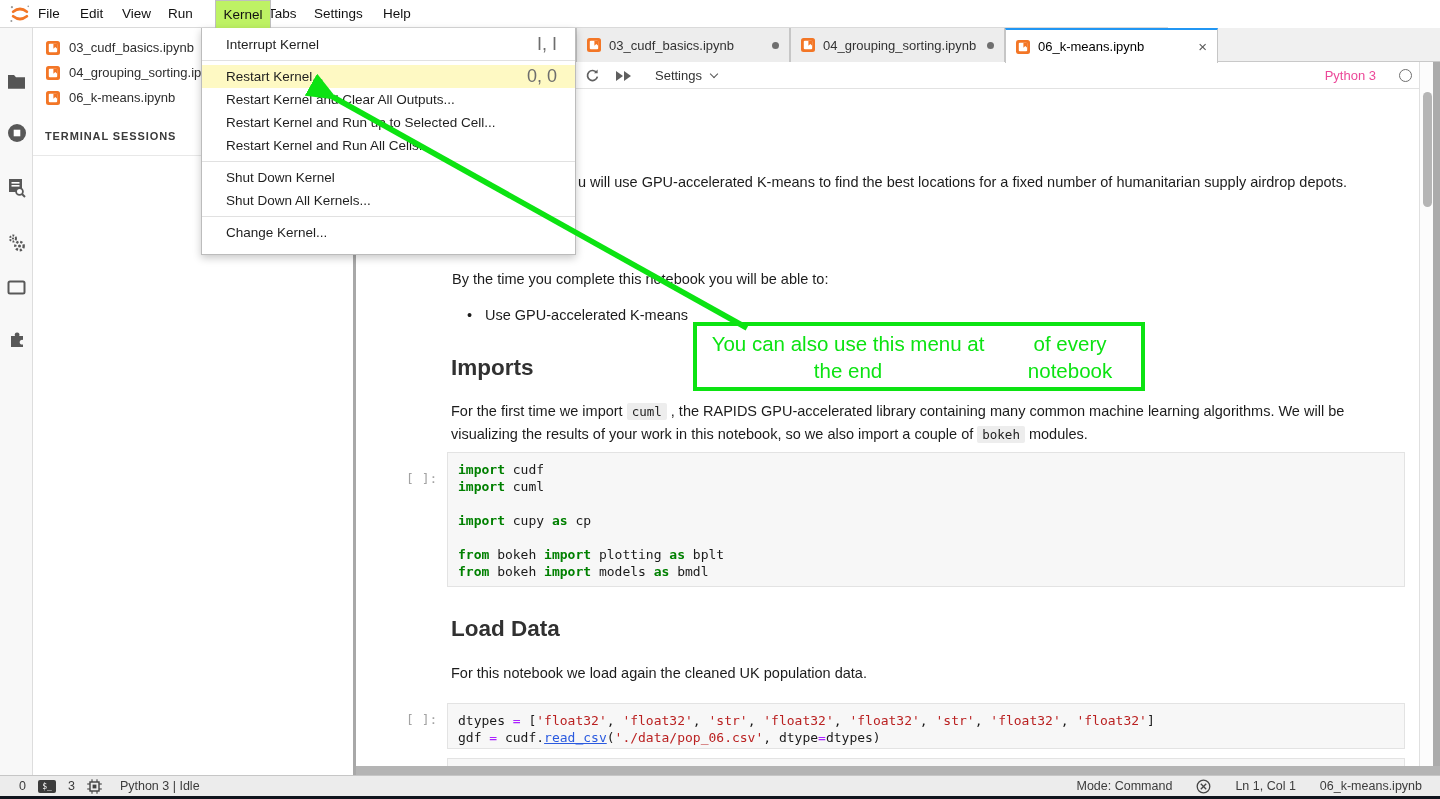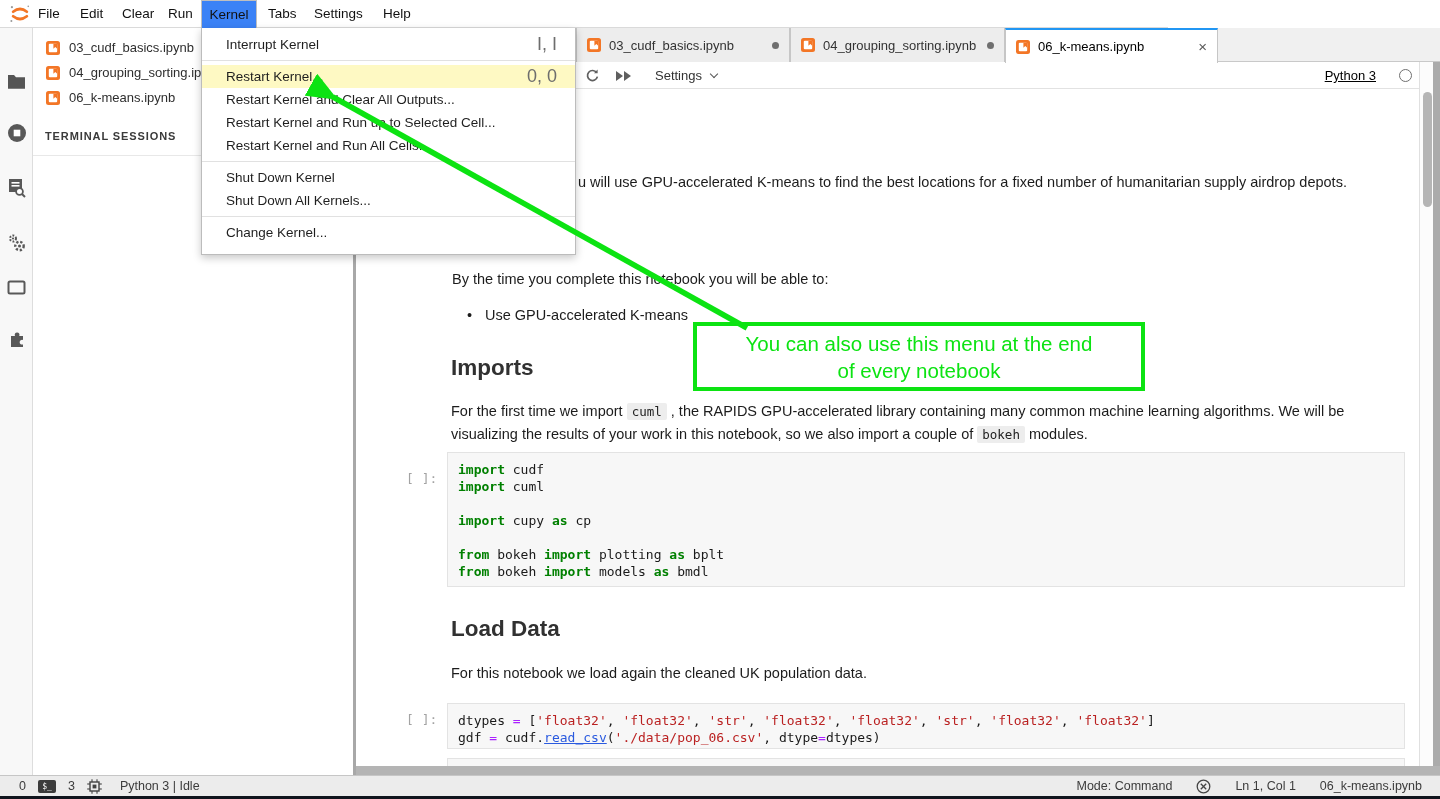--- a/index.html
+++ b/index.html
@@ -5,22 +5,22 @@
   html,body{margin:0;padding:0;width:1440px;height:799px;overflow:hidden;
     font-family:"Liberation Sans",sans-serif;background:#fff;position:relative;}
   *{box-sizing:border-box;}
 
   
   .menubar{position:absolute;left:0;top:0;width:1168px;height:28px;background:#fff;
     border-bottom:1px solid #dadada;z-index:1400;}
   .menubar .logo{position:absolute;left:9px;top:3px;}
   .menubar .mitem{position:absolute;top:0;height:28px;line-height:28px;font-size:13.5px;color:#111;
     padding:0 6px;cursor:default;}
-  .mitem.open{background:#3b82f6;border:1px solid #bfbfbf;border-bottom:none;height:30px;z-index:1600;
-    text-align:center;}
+  .mitem.open{background:#bef264;border:1px solid #bfbfbf;border-bottom:none;height:30px;z-index:1600;
+    text-align:center;margin-left:14px;}
 
   
   .dropdown{position:absolute;left:201px;top:28px;width:375px;background:#fff;
     border:1px solid #bcbcbc;border-top:none;box-shadow:0 3px 8px rgba(0,0,0,.22);
     z-index:1500;padding:5px 0 10px 0;}
   .menu-item{height:23px;display:flex;align-items:center;padding:0 18px 0 24px;
     font-size:13.5px;color:#1f1f1f;cursor:default;}
   .menu-item.hl{background:#fef9c3;}
   .menu-item .shortcut{margin-left:auto;color:#6d6d6d;font-size:18px;}
   .menu-sep{height:1px;background:#e1e1e1;margin:4px 0;}
@@ -57,21 +57,21 @@
 
   
   .nbtoolbar{position:absolute;left:356px;top:62px;width:1084px;height:27px;background:#fff;
     border-bottom:1px solid #e2e2e2;}
   .tb-icon{position:absolute;top:0;height:27px;display:flex;align-items:center;cursor:pointer;}
   .celltype{position:absolute;left:299px;top:0;height:27px;display:flex;align-items:center;
     font-size:13px;color:#333;cursor:pointer;}
   .chev{width:6px;height:6px;border-right:1.5px solid #555;border-bottom:1.5px solid #555;
     transform:rotate(45deg);margin:-3px 0 0 9px;}
   .kernelname{position:absolute;right:64px;top:0;height:27px;display:flex;align-items:center;
-    font-size:13px;color:#000000;text-decoration:underline;}
+    font-size:13px;color:#ec4899;}
   .kstatus{position:absolute;right:28px;top:7px;width:13px;height:13px;border:1.5px solid #707070;
     border-radius:50%;cursor:pointer;}
 
   
   .notebook{position:absolute;left:356px;top:89px;width:1063px;height:677px;background:#fff;
     overflow:hidden;}
   .md{position:absolute;font-size:14.5px;color:#1c1c1c;white-space:nowrap;}
   .md .inlinecode{font-family:"DejaVu Sans Mono",monospace;font-size:12.5px;background:#ededed;
     padding:1px 5px;border-radius:2px;color:#222;}
   .h2{position:absolute;font-size:22.5px;font-weight:bold;color:#313131;white-space:nowrap;}
@@ -82,21 +82,21 @@
     white-space:pre;color:#1a1a1a;}
   .tok-kw{color:#008000;font-weight:bold;}
   .tok-str{color:#ba2121;}
   .tok-op{color:#aa22ff;}
   .tok-fn{color:#2a5adf;text-decoration:underline;}
   .prompt{position:absolute;left:50px;font-family:"DejaVu Sans Mono",monospace;font-size:13px;
     color:#a3a3a3;white-space:pre;}
 
   
   .anno-box{position:absolute;left:693px;top:322px;width:452px;height:69px;border:4px solid #0ce312;
-    z-index:2000;display:flex;flex-direction:column;align-items:center;justify-content:center;
+    z-index:2000;display:flex;align-items:center;justify-content:center;
     pointer-events:none;}
   .anno-box div{font-size:20.5px;line-height:27px;text-align:center;}
   .anno-svg{position:absolute;left:0;top:0;width:1440px;height:799px;z-index:2001;pointer-events:none;}
 
   
   .vscroll{position:absolute;left:1419px;top:62px;width:14px;height:704px;background:#fcfcfc;
     border-left:1px solid #e0e0e0;}
   .vthumb{position:absolute;left:2.5px;top:30px;width:9px;height:115px;background:#b5b5b5;
     border-radius:5px;cursor:pointer;}
   .rightstrip{position:absolute;left:1433px;top:62px;width:7px;height:704px;background:#ababab;}
@@ -121,21 +121,21 @@
     <svg width="22" height="22" viewBox="0 0 24 24">
       <path d="M4.5 9.5 Q12 3.5 19.5 9.5" stroke="#f37626" stroke-width="3" fill="none" stroke-linecap="round"></path>
       <path d="M4.5 14.5 Q12 20.5 19.5 14.5" stroke="#f37626" stroke-width="3" fill="none" stroke-linecap="round"></path>
       <circle cx="3.2" cy="4.6" r="1.2" fill="#9a9a9a"></circle>
       <circle cx="21" cy="3.6" r="0.9" fill="#9a9a9a"></circle>
       <circle cx="2.6" cy="19.6" r="1.1" fill="#9a9a9a"></circle>
     </svg>
   </span>
   <span class="mitem" style="left:32px">File</span>
   <span class="mitem" style="left:74px">Edit</span>
-  <span class="mitem" style="left:116px">Clear</span>
+  <span class="mitem" style="left:116px">View</span>
   <span class="mitem" style="left:162px">Run</span>
   <span class="mitem open" style="left:201px;width:56px;padding:0;">Kernel</span>
   <span class="mitem" style="left:262px">Tabs</span>
   <span class="mitem" style="left:308px">Settings</span>
   <span class="mitem" style="left:377px">Help</span>
 </div>
 
 <div class="dropdown">
   <div class="menu-item">
     <span>Interrupt Kernel</span>

